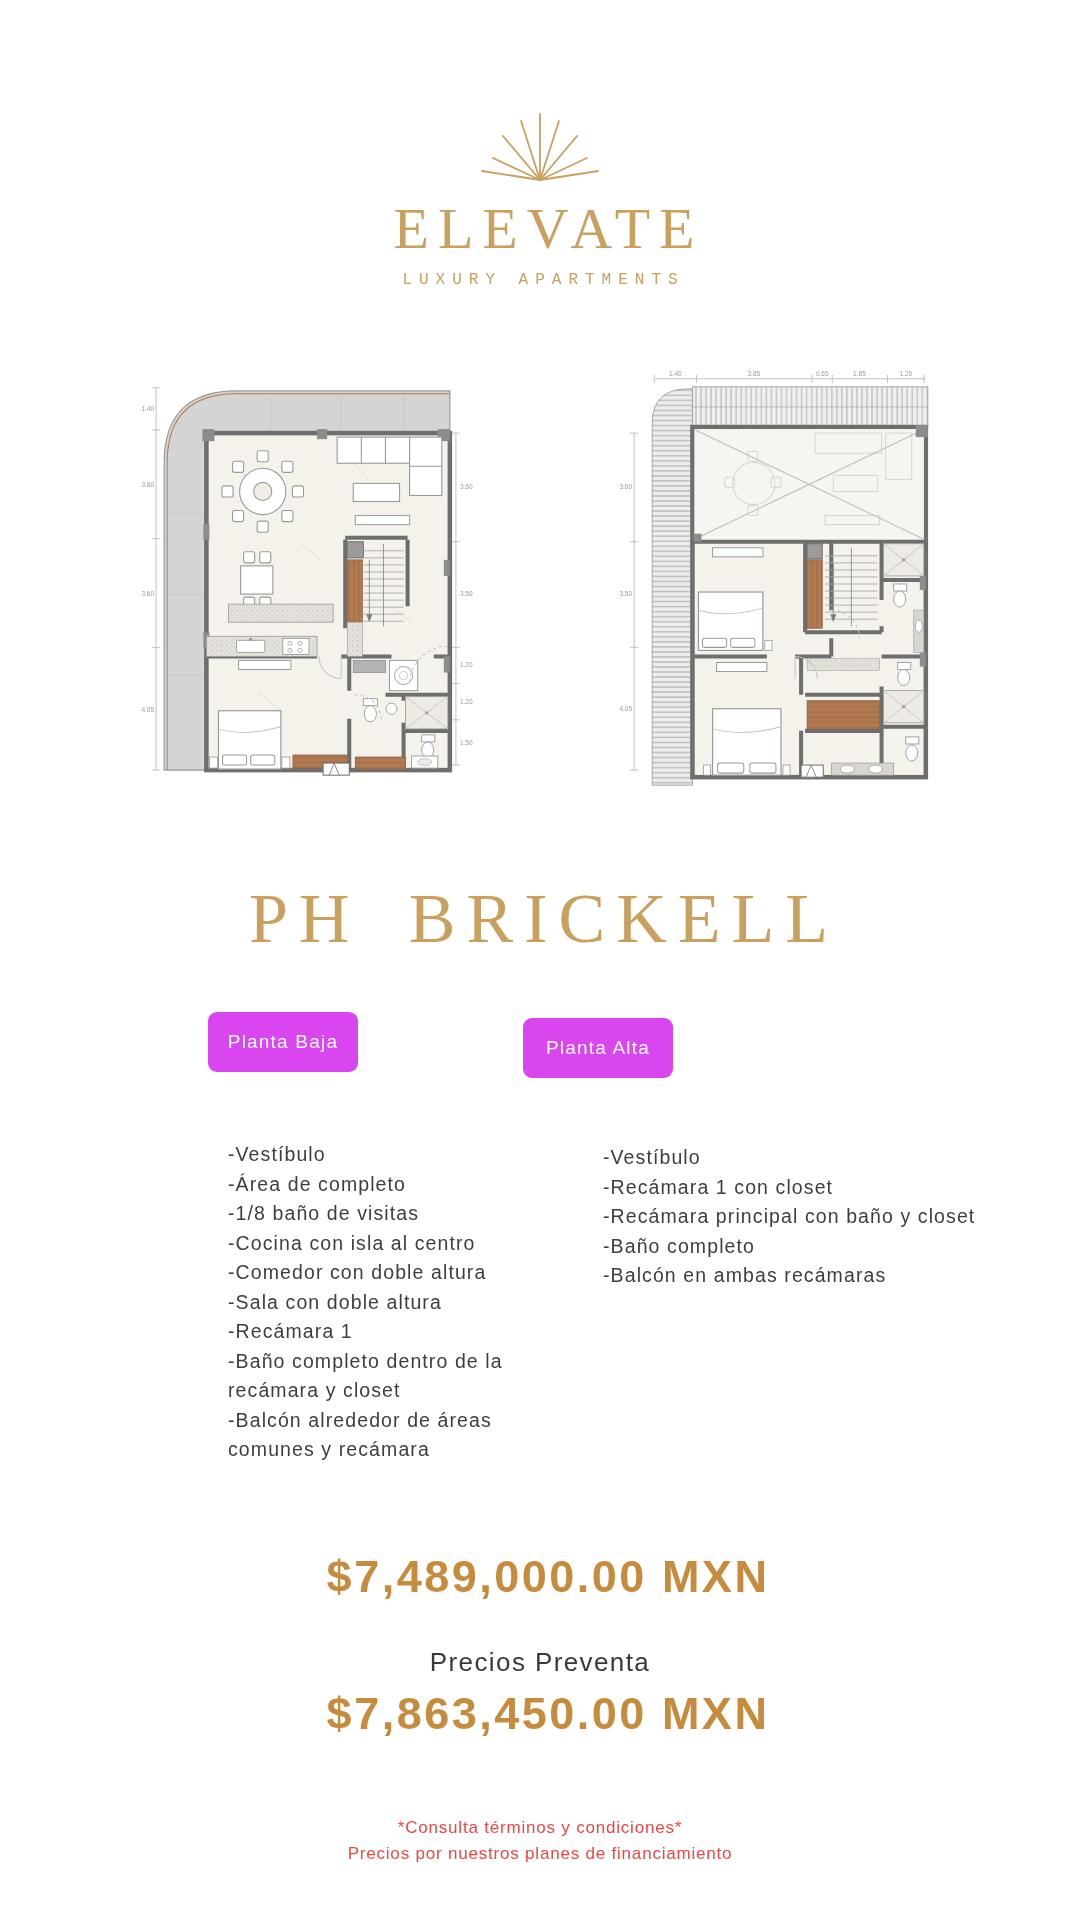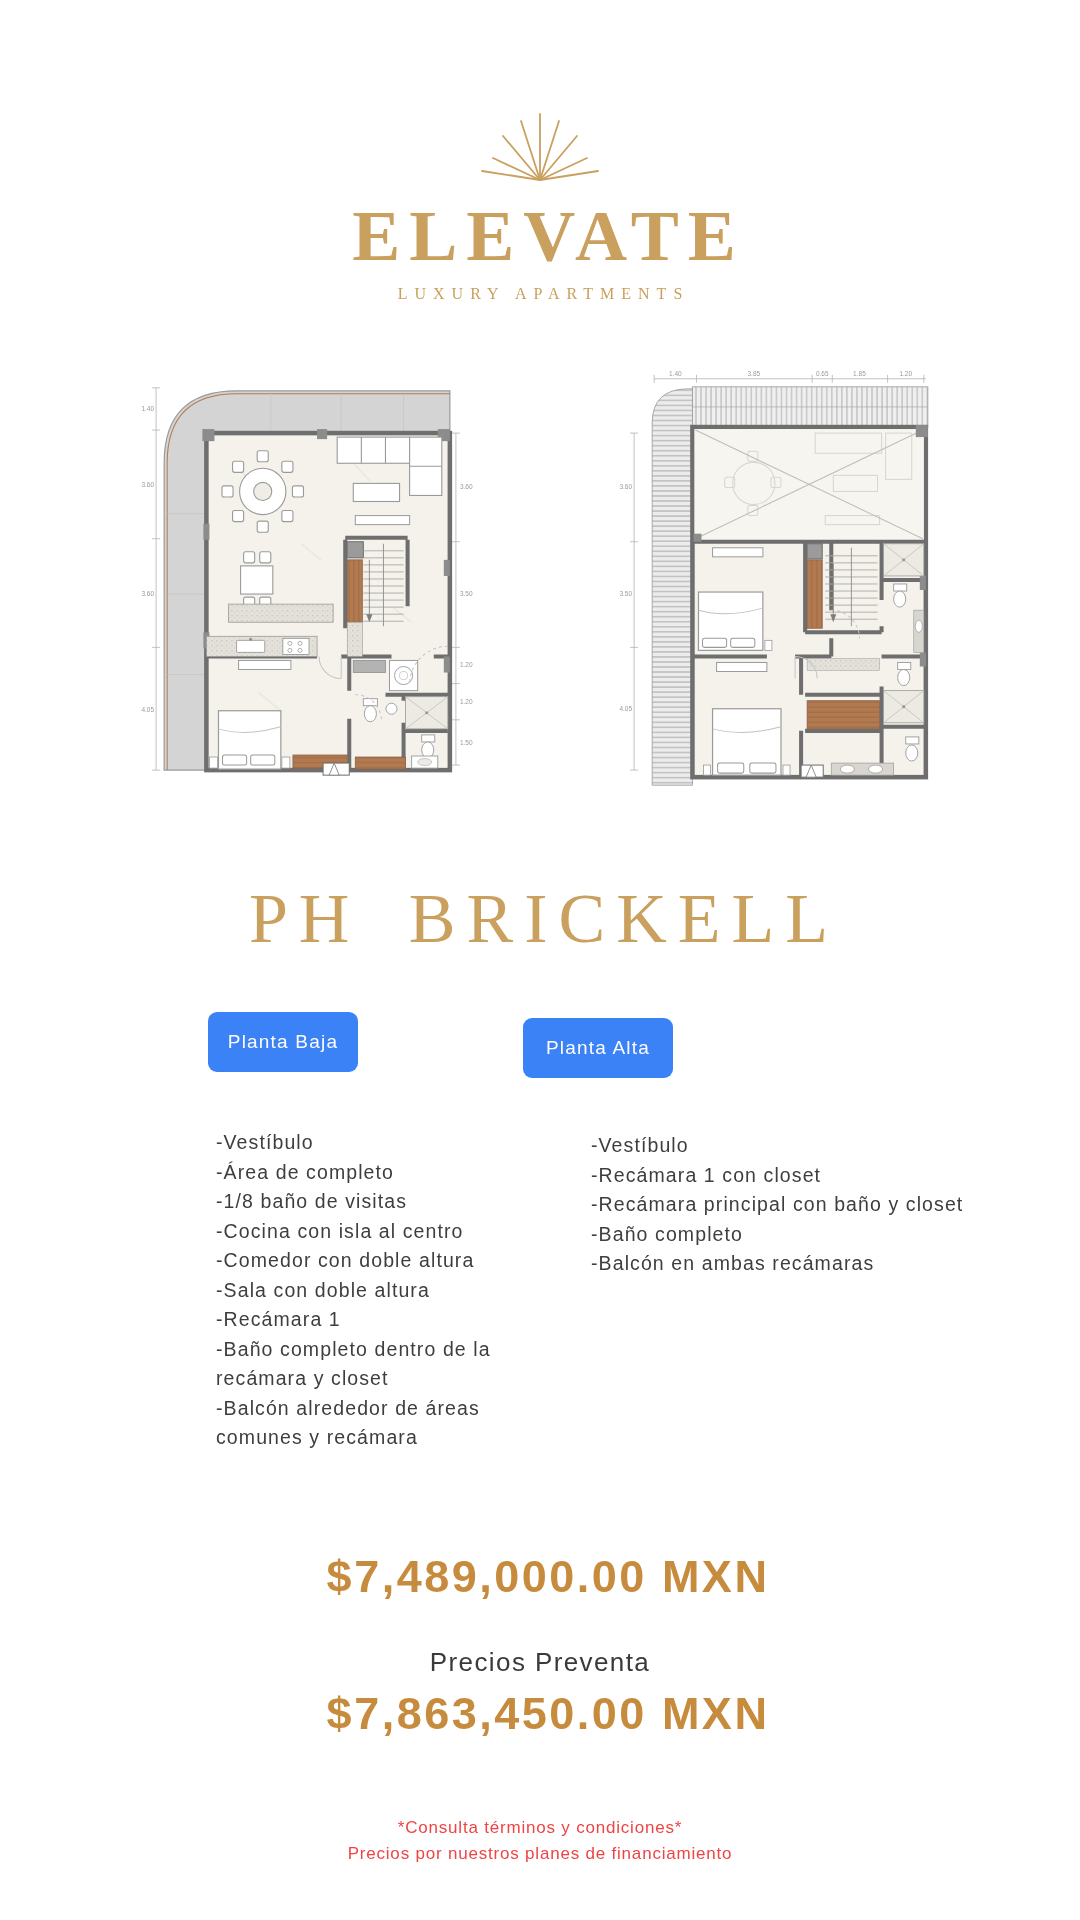--- a/index.html
+++ b/index.html
@@ -1,36 +1,36 @@
 <!DOCTYPE html>
 <html><head>
 <meta charset="utf-8">
 <style>
   html,body{margin:0;padding:0;background:#ffffff;width:1080px;height:1920px;overflow:hidden}
   .page{position:absolute;top:0;left:0;width:1080px;height:1920px;background:#fff;font-family:"Liberation Sans",sans-serif}
   
   .logo{position:absolute;top:92px;left:0;width:100%;text-align:center}
   .sunburst{display:block;margin:0 auto;width:160px;height:92px}
-  .brand-name{font-family:"Liberation Serif",serif;font-weight:700;color:#C9A05E;font-size:72px;line-height:1;letter-spacing:9px;padding-left:17px;margin-top:16px}
-  .brand-tagline{font-family:Liberation Serif, serif;color:#C9A05E;font-size:16px;letter-spacing:7px;padding-left:7px;margin-top:13px}
+  .brand-name{font-family:"Liberation Serif",serif;font-weight:400;color:#C9A05E;font-size:58px;line-height:1;letter-spacing:9px;padding-left:17px;margin-top:16px}
+  .brand-tagline{font-family:Liberation Mono, monospace;color:#C9A05E;font-size:16px;letter-spacing:7px;padding-left:7px;margin-top:13px}
   
   .plans{position:absolute;top:362px;left:140px;width:812px;height:446px}
   .plan{position:absolute;top:0}
   .plan svg{display:block}
   .plan-baja{left:0}
   .plan-alta{left:478px}
   .dim-label{font-family:"Liberation Sans",sans-serif;font-size:6.5px;fill:#9a9a9a}
   
   .title{position:absolute;top:880px;left:0;width:100%;margin:4px;text-align:center;font-family:"Liberation Serif",serif;font-weight:400;color:#C9A05E;font-size:70px;letter-spacing:11px;word-spacing:20px;line-height:1}
   
-  .btn{position:absolute;width:150px;height:60px;background:#3b82f6;border-radius:9px;color:#fdfcfa;font-size:19px;letter-spacing:1.2px;display:flex;align-items:center;justify-content:center}
+  .btn{position:absolute;width:150px;height:60px;background:#d946ef;border-radius:9px;color:#fdfcfa;font-size:19px;letter-spacing:1.2px;display:flex;align-items:center;justify-content:center}
   .btn-baja{left:208px;top:1012px}
   .btn-alta{left:523px;top:1018px}
   
-  .features{position:absolute;list-style:none;margin:4px;padding:0;font-size:19.5px;line-height:29.5px;letter-spacing:1.1px;color:#3E3E3E}
+  .features{position:absolute;list-style:none;margin:16px;padding:0;font-size:19.5px;line-height:29.5px;letter-spacing:1.1px;color:#3E3E3E}
   .features-baja{left:212px;top:1124px;width:332px}
   .features-alta{left:587px;top:1127px;width:436px}
   
   .price-label{position:absolute;left:0;width:100%;text-align:center;font-size:26px;letter-spacing:1.4px;color:#3A3A3A}
   .price-value{position:absolute;left:8px;width:100%;text-align:center;font-size:45px;font-weight:700;letter-spacing:2.5px;color:#C78B3D}
   .pl-1{top:1511px}.pv-1{top:1551px}
   .pl-2{top:1647px}.pv-2{top:1688px}
   
   .footer-line{position:absolute;left:0;width:100%;text-align:center;font-size:17px;letter-spacing:0.8px;color:#ef4444}
   .fl-1{top:1818px}.fl-2{top:1844px}

